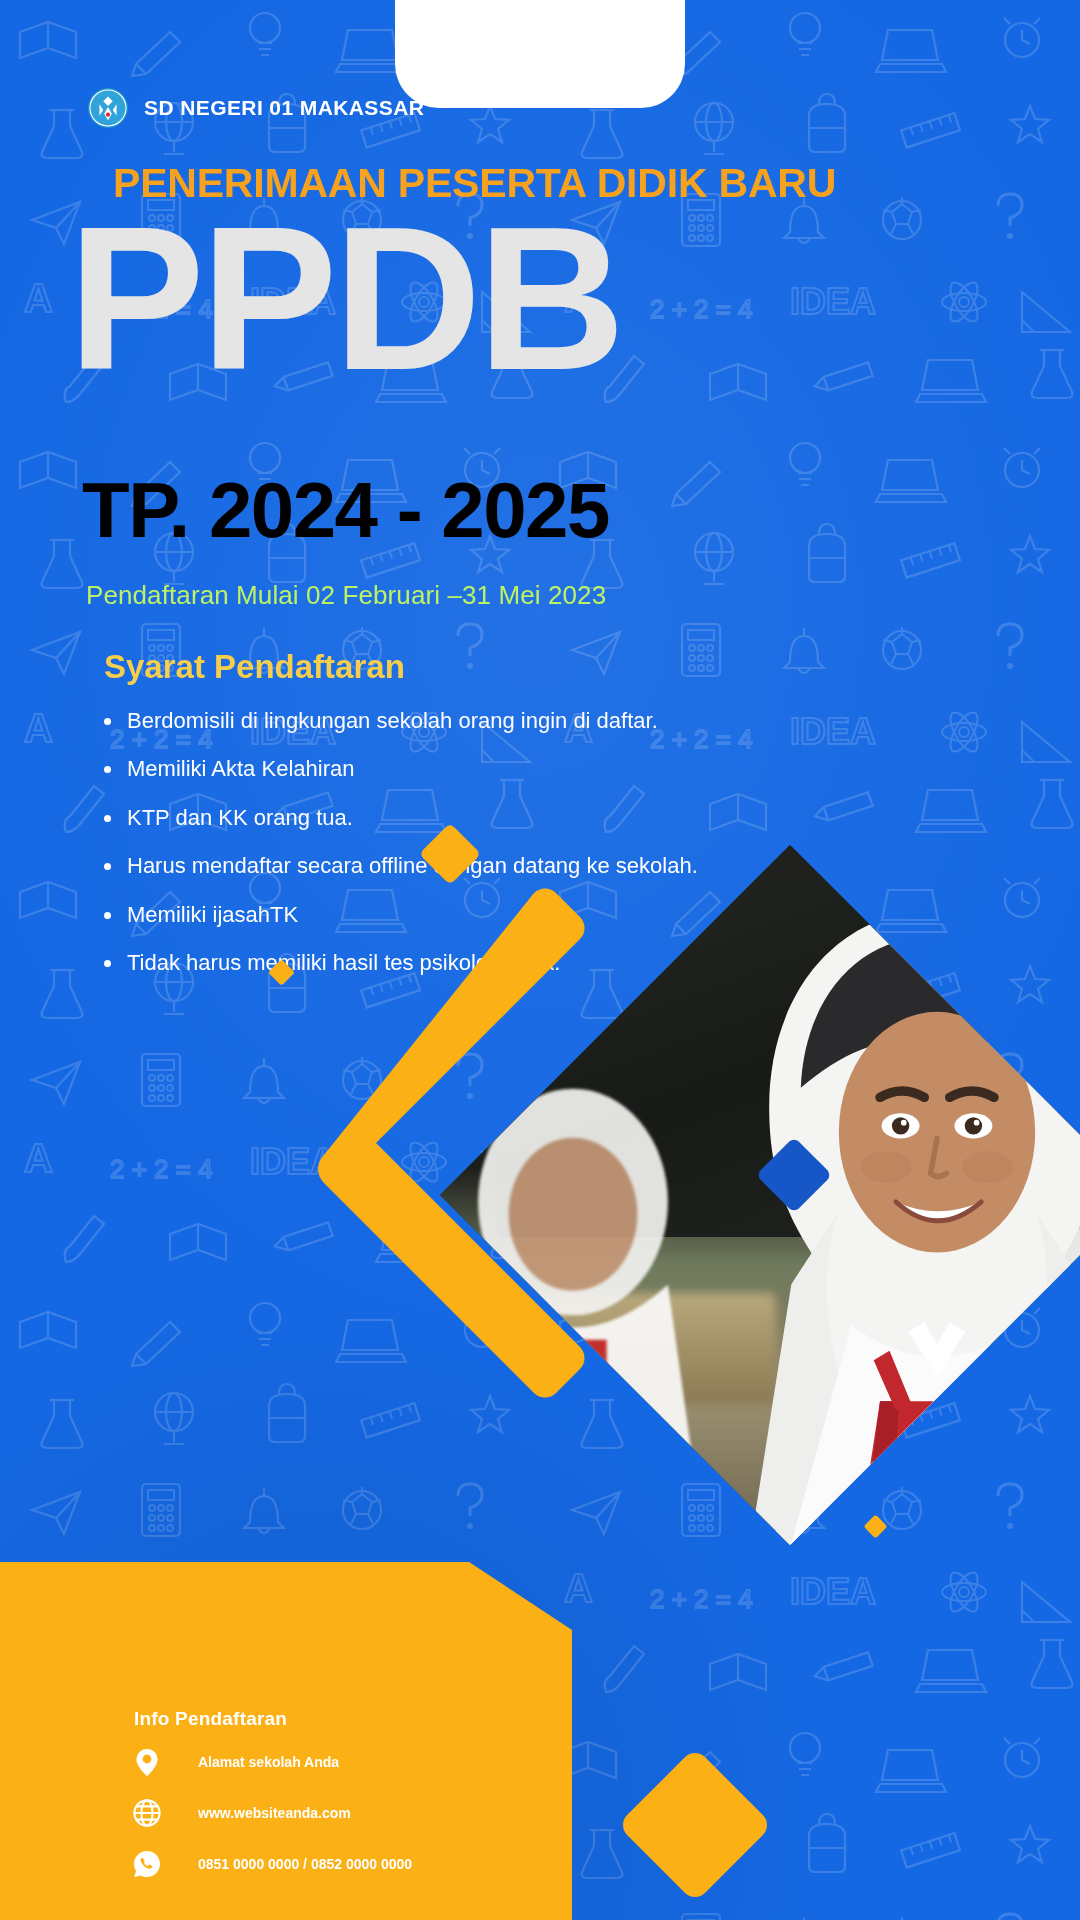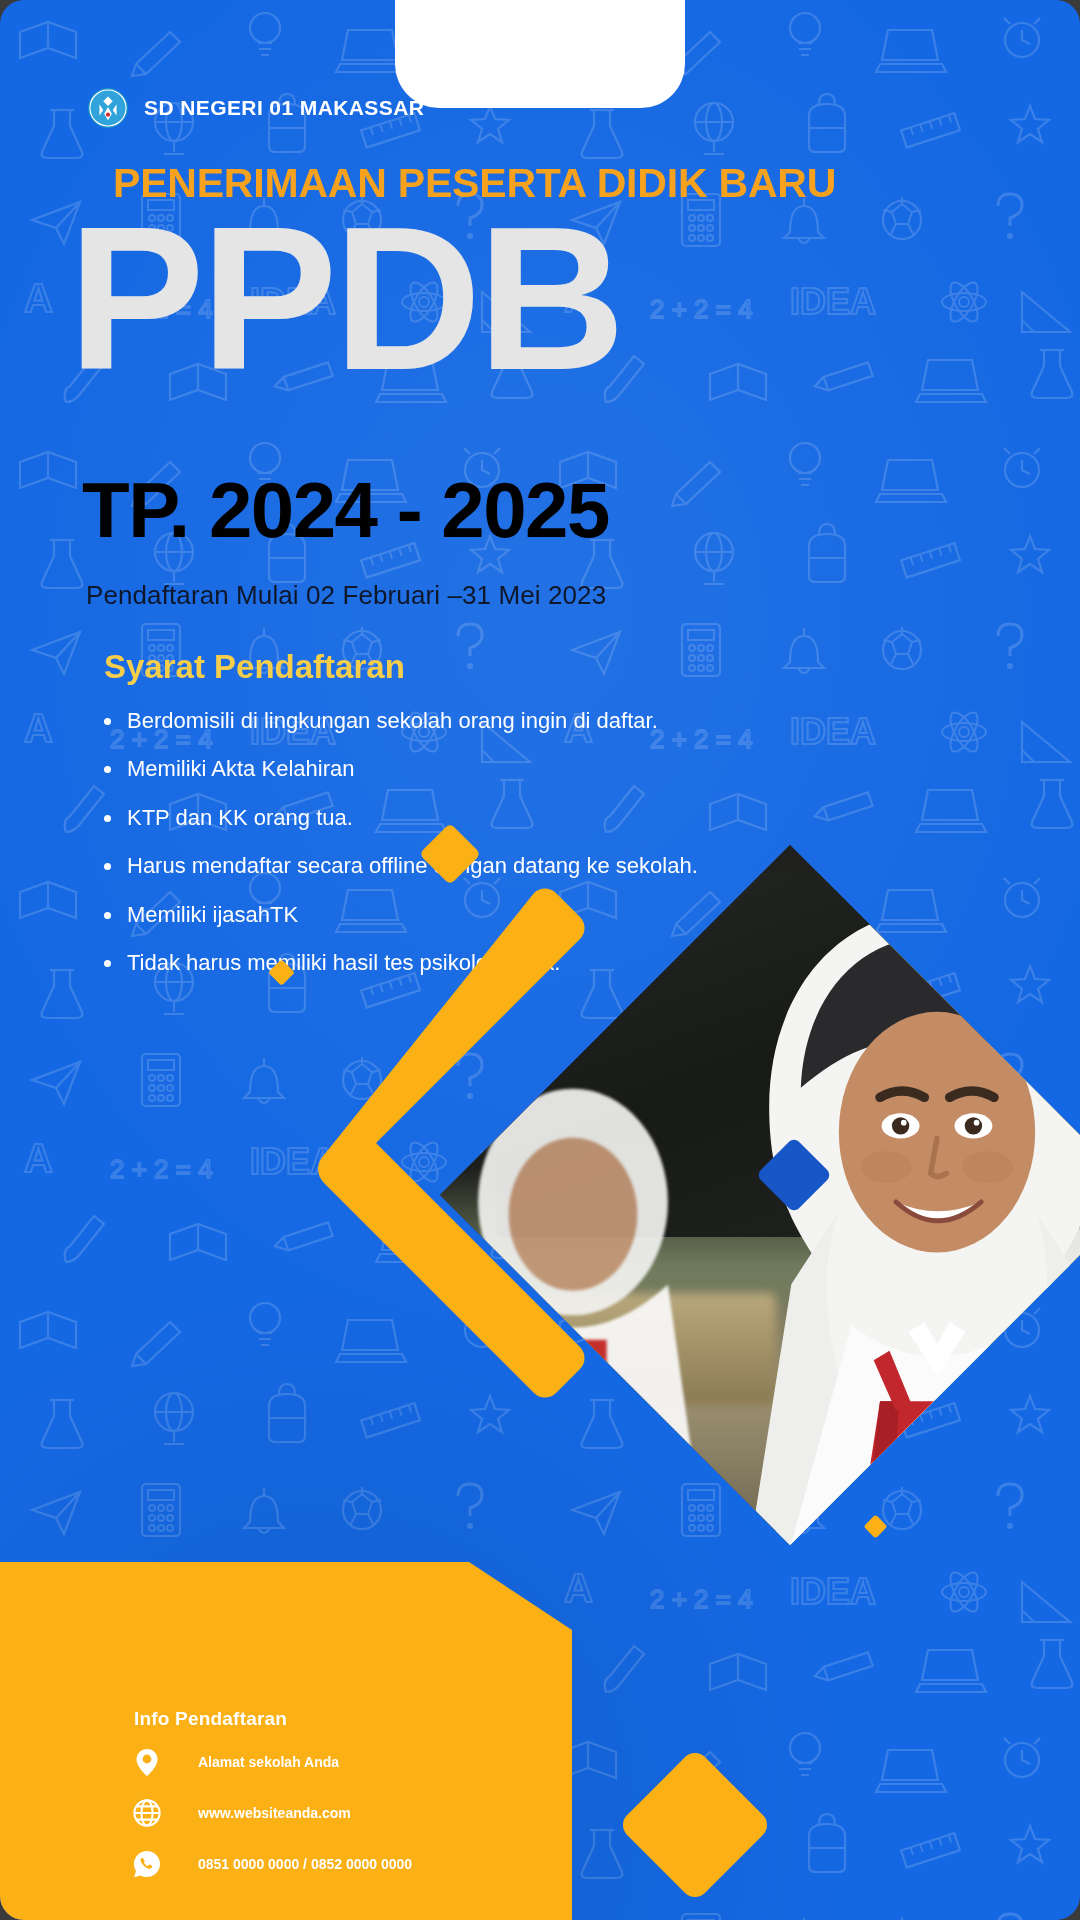--- a/index.html
+++ b/index.html
@@ -4,21 +4,20 @@
 <style>
   * { margin:0; padding:0; box-sizing:border-box; }
   html,body { background:#3a3a3a; }
   body { font-family:"Liberation Sans", sans-serif; }
 
   #poster {
     position:relative;
     width:1080px; height:1920px;
     overflow:hidden;
     background:#1568E3;
-    border-radius:24px;
   }
 
   
   .doodles {
     position:absolute; inset:0;
     opacity:.16;
     pointer-events:none;
   }
   .doodles svg { width:100%; height:100%; display:block; }
 
@@ -74,21 +73,21 @@
     white-space:nowrap;
   }
   .headline-tp{
     position:absolute; left:82px; top:465px;
     color:#000000;
     font-size:78px; font-weight:bold; letter-spacing:-1.5px;
     white-space:nowrap;
   }
   .reg-period{
     position:absolute; left:86px; top:580px;
-    color:#0f172a; font-size:26px; letter-spacing:.1px;
+    color:#bef264; font-size:26px; letter-spacing:.1px;
     white-space:nowrap;
   }
 
   
   .req-title{
     position:absolute; left:104px; top:648px;
     color:#F6CE4C; font-size:33px; font-weight:bold;
     white-space:nowrap;
   }
   .req-list{

